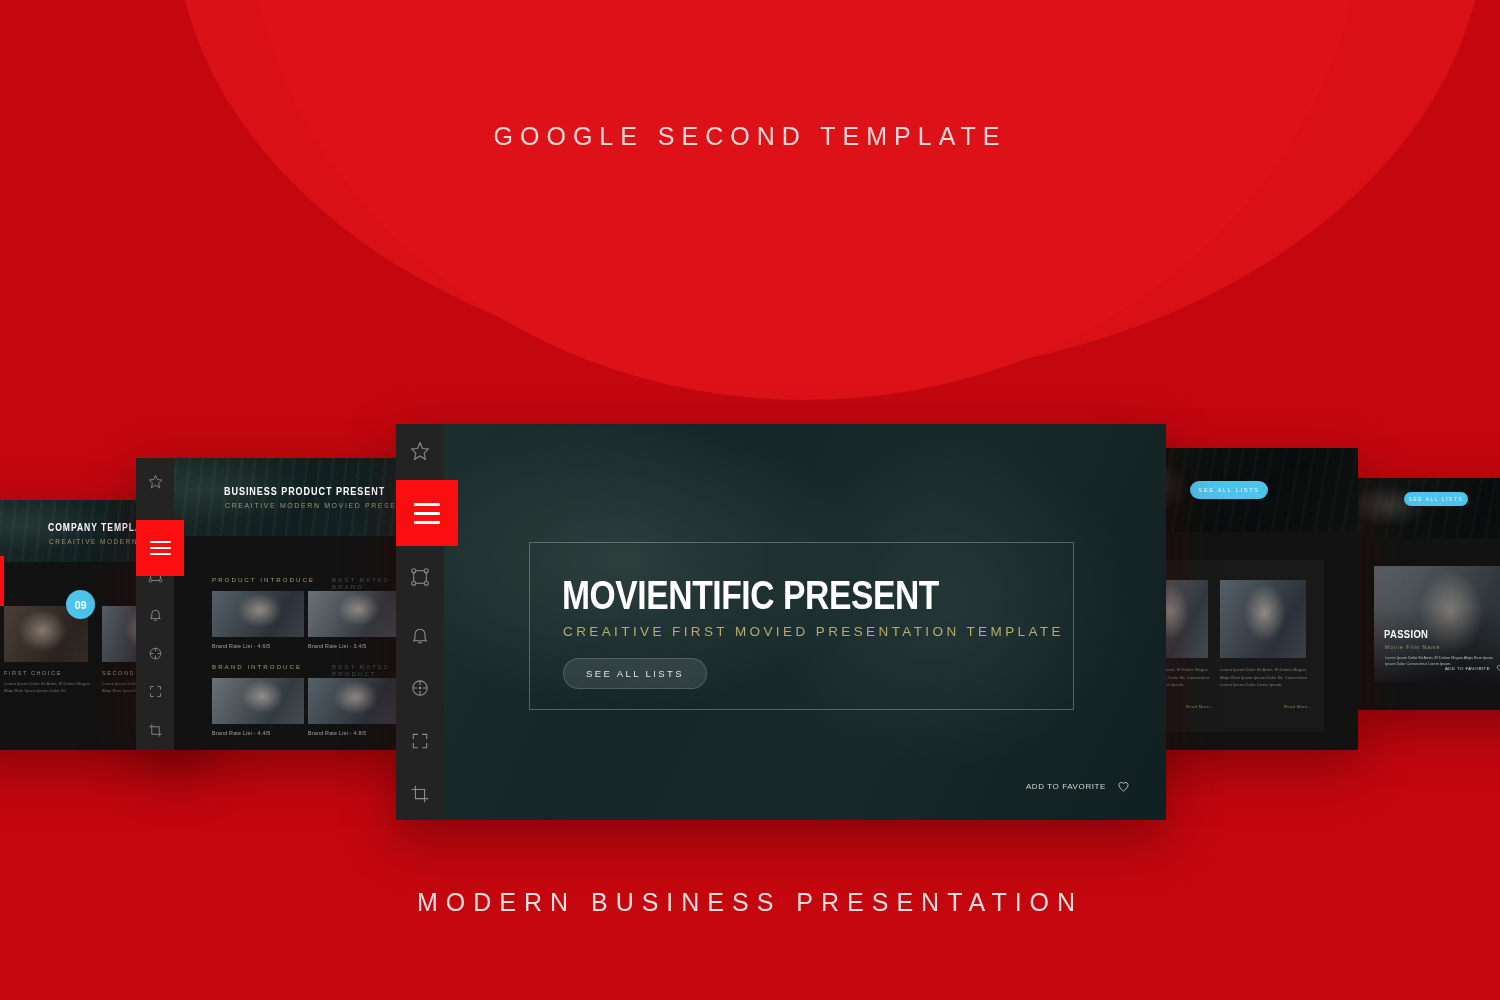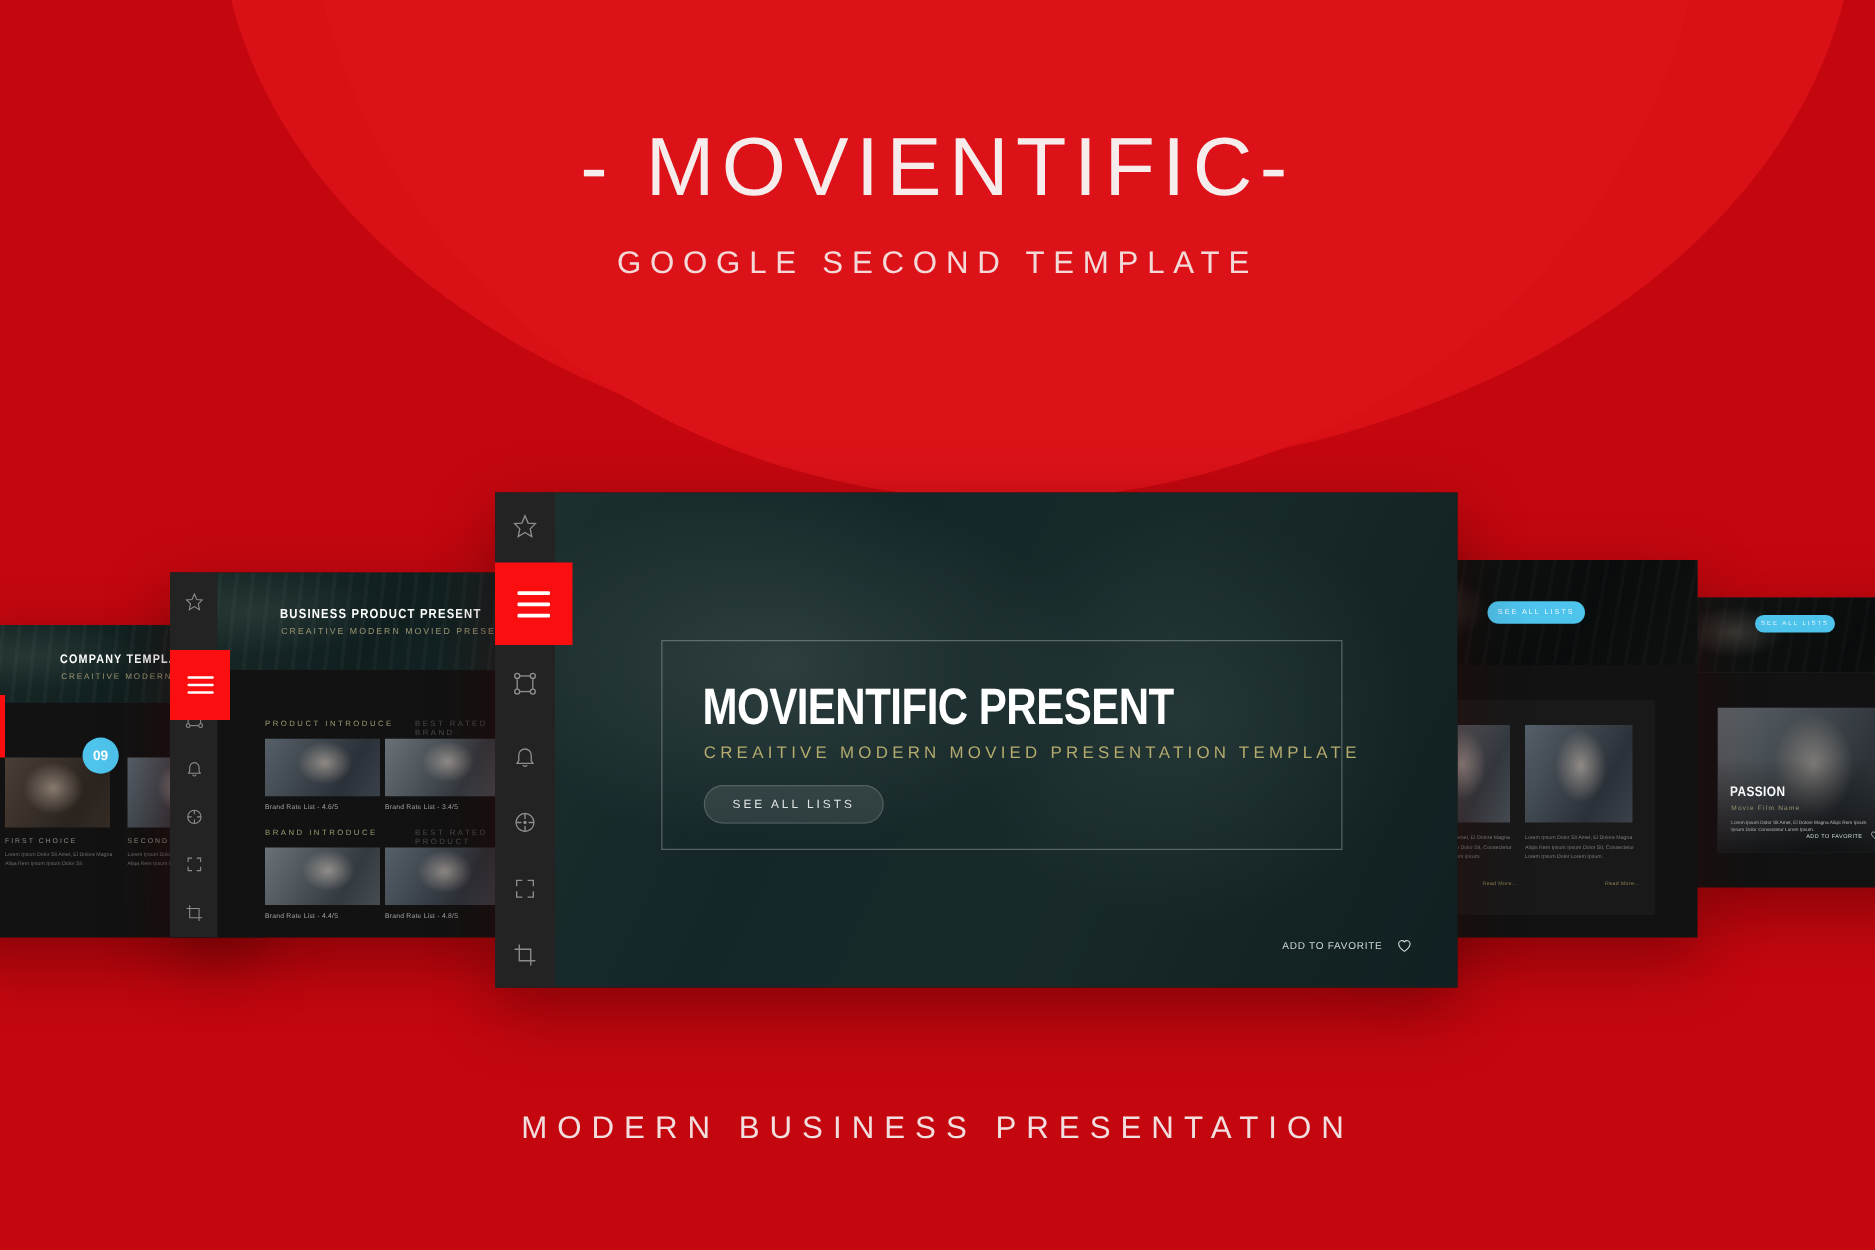--- a/index.html
+++ b/index.html
@@ -118,21 +118,21 @@
     position:absolute; left:0;
     background:#fa0e10;
     display:flex; flex-direction:column; justify-content:center; align-items:center;
     z-index:8;
   }
   .burger i {
     display:block; background:#fff; border-radius:1px;
   }
 
   
-  #slide-main { left:396px; top:394px; width:770px; height:396px; z-index:15; }
+  #slide-main { left:396px; top:424px; width:770px; height:396px; z-index:15; }
   #slide-main .hero { height:100%; }
   #main-frame {
     position:absolute;
     left:133px; top:118px; width:545px; height:168px;
     border:1px solid rgba(226,235,232,.30);
     z-index:5;
   }
   #main-title {
     position:absolute; left:166px; top:148px;
     color:#ffffff;
@@ -248,21 +248,20 @@
   }
 </style>
 </head>
 <body>
 
 <div id="bg-base"></div>
 <div id="bg-blob"></div>
 <div id="bg-blob2"></div>
 
 <div id="headline-wrap">
-  <div class="h-line">- MOVIENTIFIC-</div>
   <div id="subtitle">GOOGLE SECOND TEMPLATE</div>
 </div>
 <div id="footline">MODERN BUSINESS PRESENTATION</div>
 
 <div class="slide" id="slide-1">
   <div class="hero">
     <div class="photo forest"></div>
     <div class="tint"></div>
   </div>
   <div class="s-title">COMPANY TEMPLATE PRESENT</div>
@@ -409,21 +408,21 @@
 </div>
 
 <div class="slide" id="slide-main">
   <div class="hero">
     <div class="photo"></div>
     <div class="tint"></div>
   </div>
 
   <div id="main-frame"></div>
   <div id="main-title">MOVIENTIFIC PRESENT</div>
-  <div id="main-sub">CREAITIVE MODERN MOVIED PRESENTATION TEMPLATE</div>
+  <div id="main-sub">CREAITIVE FIRST MOVIED PRESENTATION TEMPLATE</div>
   <div id="main-cta">SEE ALL LISTS</div>
 
   <div id="main-fav">
     <span>ADD TO FAVORITE</span>
     <svg width="13" height="13" viewBox="0 0 24 24" fill="none" stroke="#cfd8d5" stroke-width="1.6">
         <path d="M12 20.5S3.5 14.5 3.5 8.8A4.8 4.8 0 0112 6.4a4.8 4.8 0 018.5 2.4c0 5.7-8.5 11.7-8.5 11.7z"></path>
       </svg>
   </div>
 
   <div class="rail" style="width:48px;">

